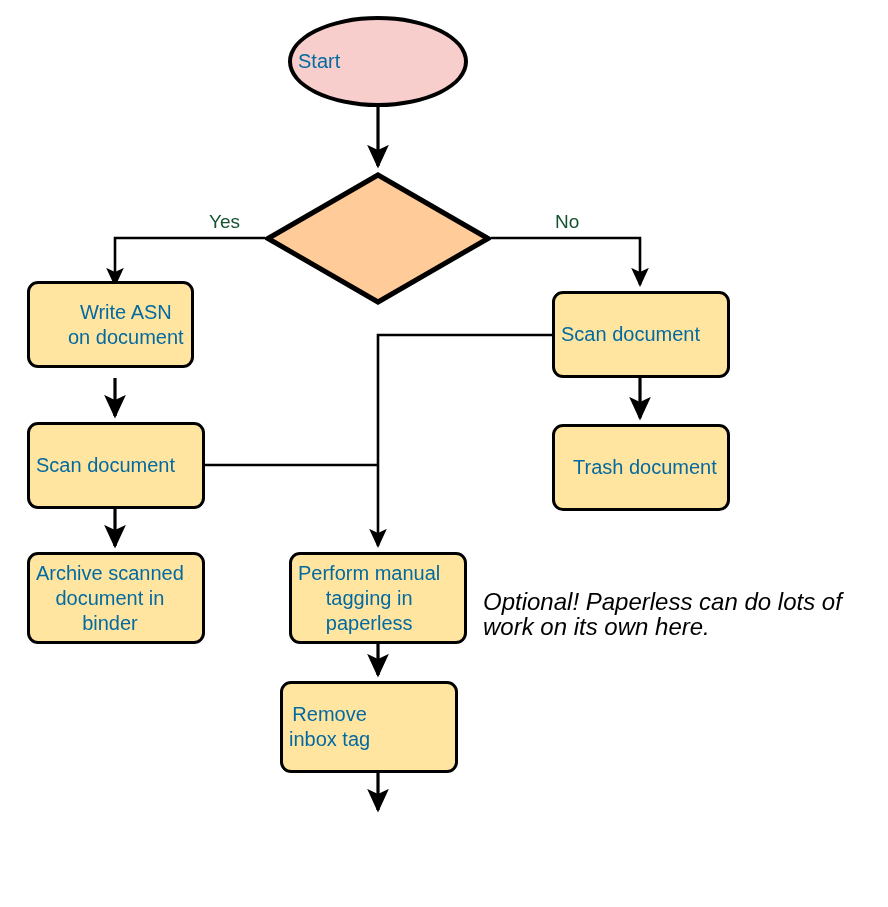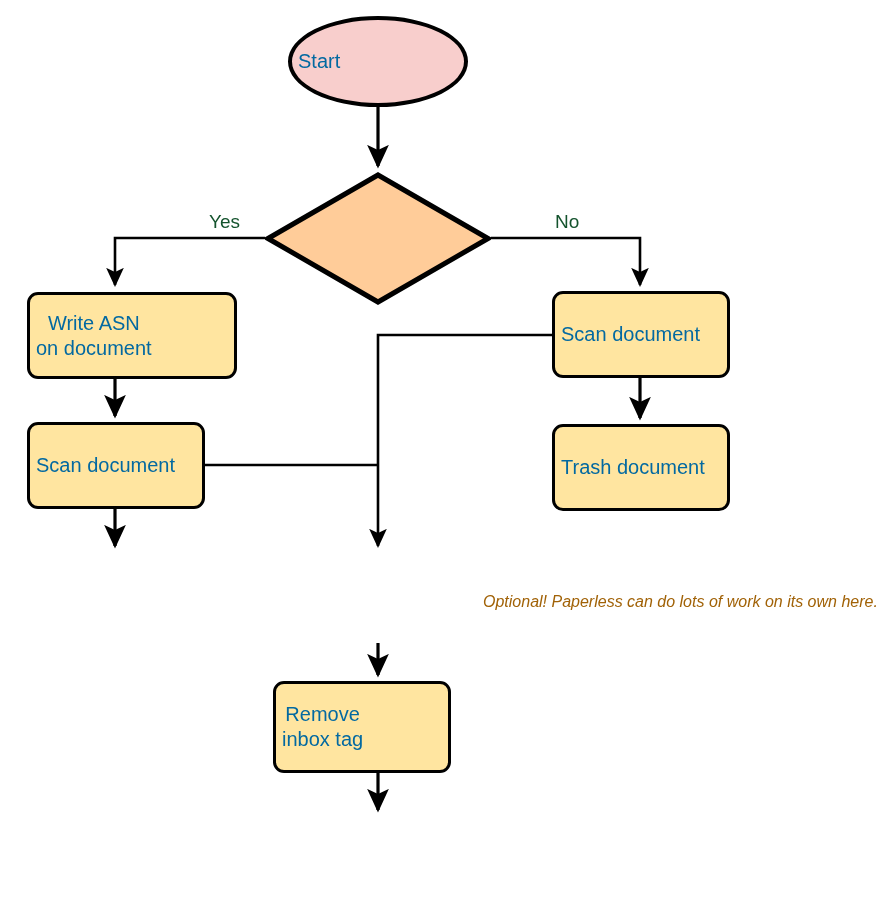--- a/index.html
+++ b/index.html
@@ -77,23 +77,23 @@
     position: absolute;
     font-size: 19px;
     line-height: 22px;
     color: #14532d;
     z-index: 3;
     white-space: nowrap;
   }
   .annotation {
     position: absolute;
     font-style: italic;
-    font-size: 16px;
+    font-size: 24px;
     line-height: 25px;
-    color: #a16207;
+    color: #000000;
     z-index: 3;
   }
 </style>
 </head>
 <body>
 
 <div id="flow-root">
 
   <svg id="edge-layer" viewBox="0 0 888 907" width="888" height="907" xmlns="http://www.w3.org/2000/svg">
     <defs>
@@ -134,40 +134,50 @@
   </div>
 
   <div class="edge-label" style="left:209px; top:211px;">
     <span>Yes</span>
   </div>
 
   <div class="edge-label" style="left:509px; top:211px;margin-left:46px;">
     <span>No</span>
   </div>
 
-  <div class="node node-process" style="left:27px; top:292px; width:210px; height:87px;">
+  <div class="node node-process" style="left:27px; top:281px; width:167px; height:87px;padding-left:32px;">
     <span class="node-label">Write ASN
 on document</span>
   </div>
 
   <div class="node node-process" style="left:27px; top:422px; width:178px; height:87px;">
     <span class="node-label">Scan document</span>
   </div>
 
+  <div class="node node-process" style="left:27px; top:552px; width:178px; height:92px;">
+    <span class="node-label">Archive scanned
+document in
+binder</span>
+  </div>
 
   <div class="node node-process" style="left:552px; top:291px; width:178px; height:87px;">
     <span class="node-label">Scan document</span>
   </div>
 
-  <div class="node node-process" style="left:552px; top:424px; width:178px; height:87px;">
+  <div class="node node-process" style="left:552px; top:424px; width:178px; height:87px;padding-left:12px;">
     <span class="node-label">Trash document</span>
   </div>
 
+  <div class="node node-process" style="left:289px; top:552px; width:178px; height:92px;">
+    <span class="node-label">Perform manual
+tagging in
+paperless</span>
+  </div>
 
-  <div class="node node-process" style="left:273px; top:681px; width:178px; height:92px;">
+  <div class="node node-process" style="left:280px; top:681px; width:178px; height:92px;">
     <span class="node-label">Remove
 inbox tag</span>
   </div>
 
 
   <div class="annotation" style="left:483px; top:589px; width:400px;">
     <span>Optional! Paperless can do lots of work on its own here.</span>
   </div>
 
 </div>

